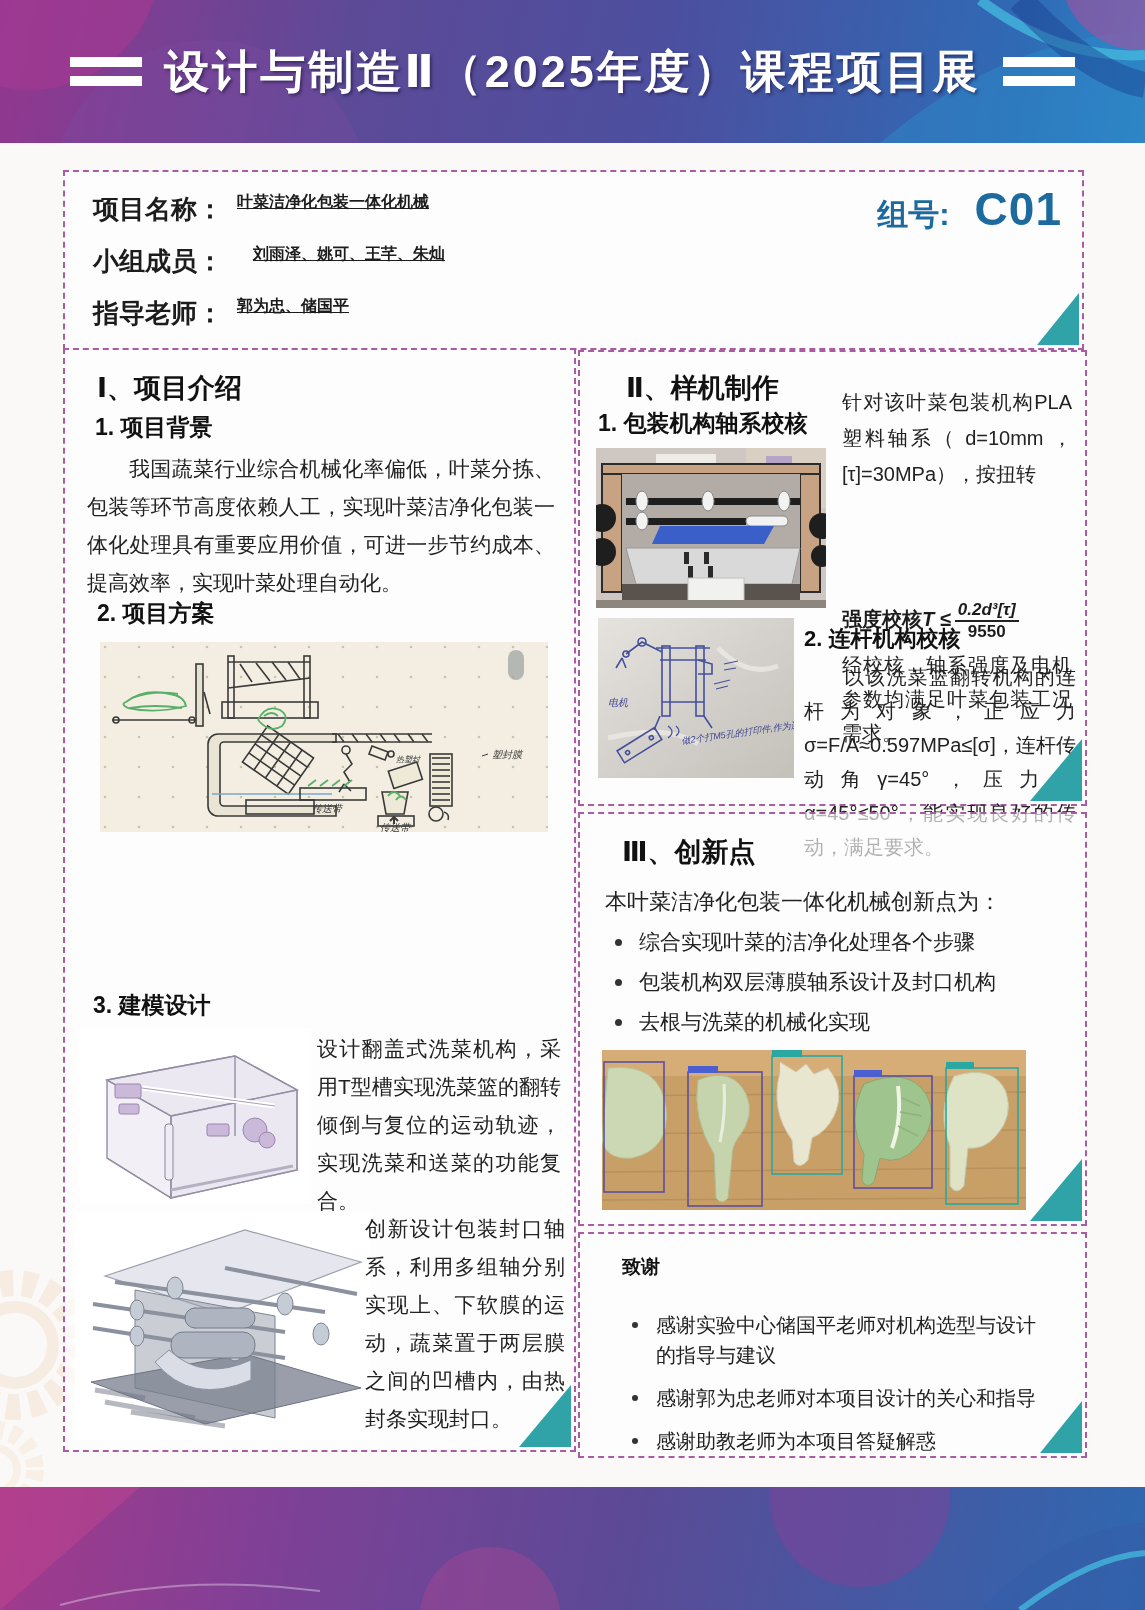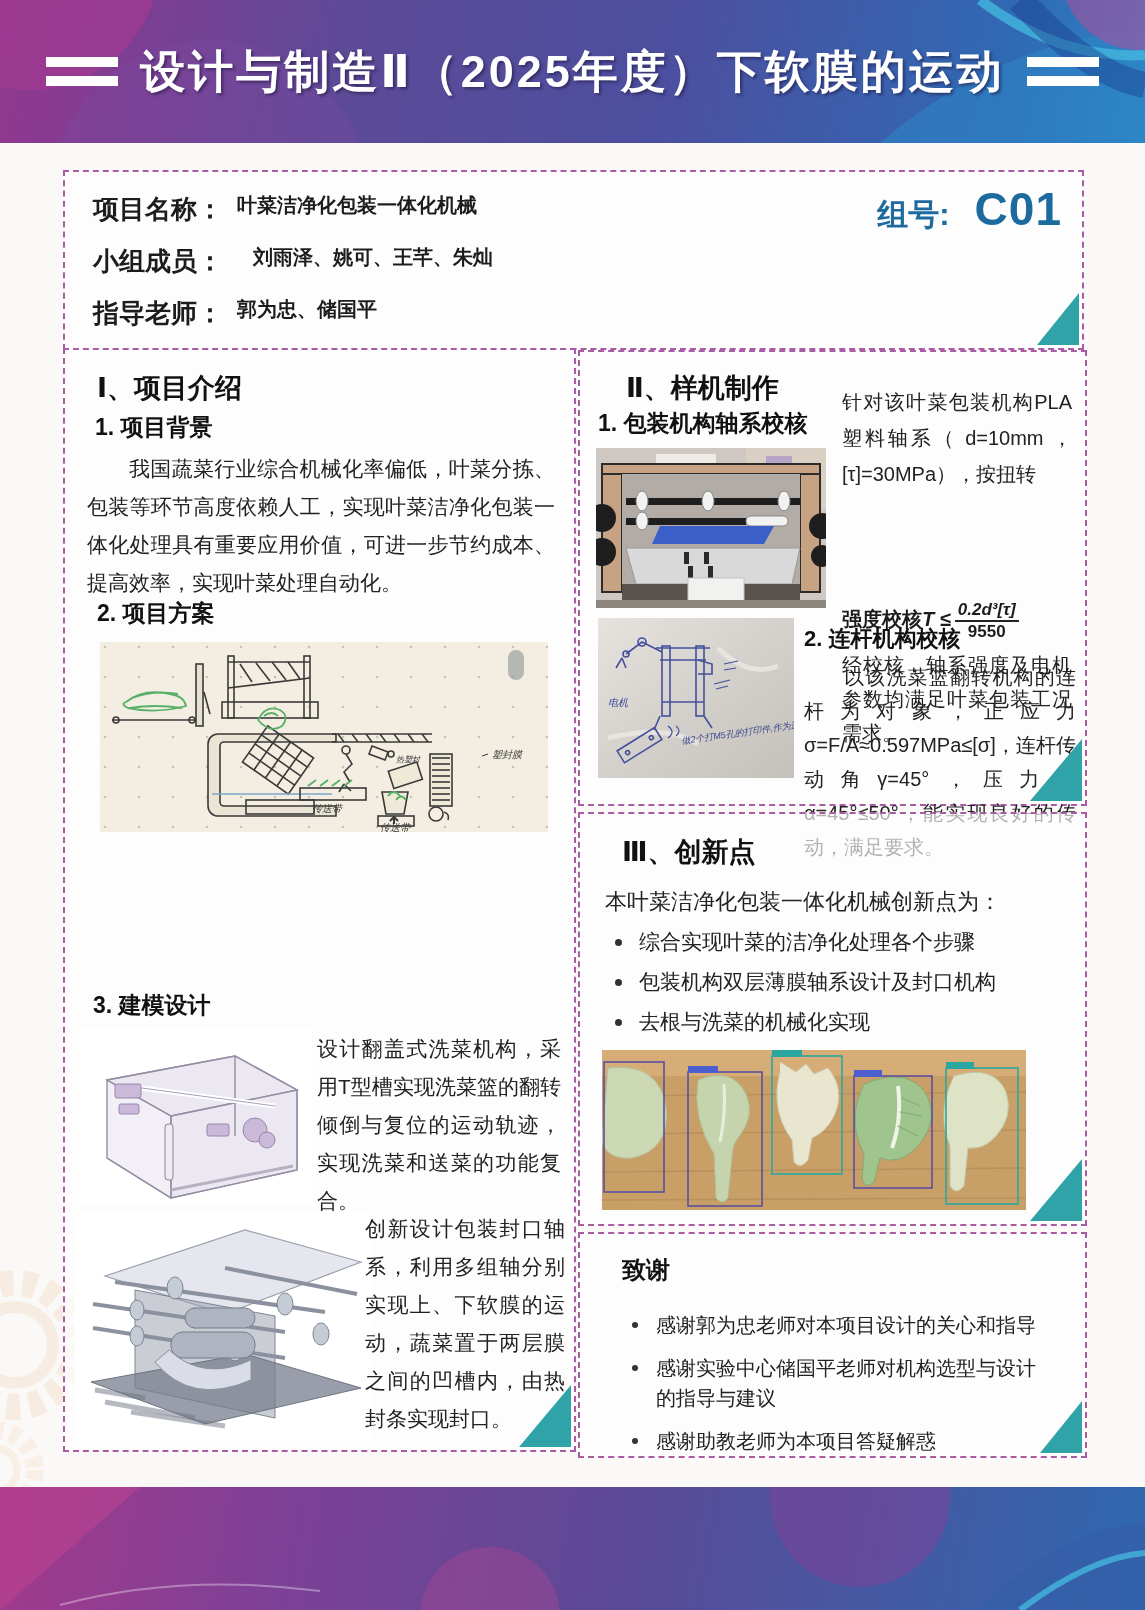--- a/index.html
+++ b/index.html
@@ -14,21 +14,21 @@
   .hbars{display:flex;flex-direction:column;gap:9px;}
   .hbars i{display:block;width:72px;height:10px;background:#fff;}
   .header-title{font-size:45px;font-weight:bold;color:#fff;letter-spacing:3px;text-shadow:2px 2px 3px rgba(30,20,60,.55);white-space:nowrap;}
   
   .dash-box{position:absolute;border:2px dashed #a95ca3;background:rgba(255,255,255,.65);}
   .tri{position:absolute;right:3px;bottom:3px;width:0;height:0;border-left:52px solid transparent;border-bottom:62px solid #2fa3a8;}
   .tri.small{border-left-width:42px;border-bottom-width:52px;}
   
   .info-row{position:absolute;left:28px;display:flex;align-items:flex-start;}
   .info-label{font-size:26px;font-weight:bold;}
-  .info-value{font-size:20px;font-weight:bold;margin-left:14px;}
+  .info-value{font-size:16px;font-weight:bold;margin-left:14px;text-decoration:underline;}
   .group-no{position:absolute;right:20px;top:10px;color:#1d6b9e;font-weight:bold;}
   .group-no .lbl{font-size:31px;}
   .group-no .val{font-size:46px;letter-spacing:1px;margin-left:25px;}
   
   .sec-title{position:absolute;font-size:27px;font-weight:bold;color:#111;}
   .sub-title{position:absolute;font-size:23px;font-weight:bold;color:#111;}
   .body-text{position:absolute;font-size:21px;line-height:38px;text-align:justify;color:#222;}
   .indent{text-indent:2em;}
   .pic{position:absolute;display:block;}
   .bullet-list{position:absolute;margin:0;padding:0;list-style:none;}
@@ -54,21 +54,21 @@
       <path d="M880,143 Q1000,40 1145,30 L1145,143 Z" fill="#2e86c7" opacity="0.55"></path>
       <path d="M980,0 Q1060,60 1145,55" stroke="#43b6dd" stroke-width="10" fill="none" opacity="0.8"></path>
       <path d="M1020,0 Q1090,75 1145,85" stroke="#1b3f8f" stroke-width="26" fill="none" opacity="0.45"></path>
       <circle cx="1140" cy="-30" r="80" fill="#c04898" opacity="0.5"></circle>
     </svg>
     <div class="header-row">
       <span class="hbars">
           <i></i>
           <i></i>
         </span>
-      <span class="header-title">设计与制造Ⅱ（2025年度）下软膜的运动</span>
+      <span class="header-title">设计与制造Ⅱ（2025年度）课程项目展</span>
       <span class="hbars">
           <i></i>
           <i></i>
         </span>
     </div>
   </div>
 
   <svg class="watermark" style="left:-45px;top:1255px;" width="200" height="260" viewBox="0 0 200 260">
     <circle cx="60" cy="90" r="62" fill="none" stroke="#f3e0cb" stroke-width="26" stroke-dasharray="14 9"></circle>
     <circle cx="60" cy="90" r="38" fill="none" stroke="#f3e0cb" stroke-width="12"></circle>
@@ -381,24 +381,24 @@
         <rect x="86" y="16" width="30" height="7" fill="#4b5fd0"></rect>
         <rect x="170" y="0" width="30" height="7" fill="#2aa7a0"></rect>
         <rect x="252" y="20" width="28" height="7" fill="#4b5fd0"></rect>
         <rect x="344" y="12" width="28" height="7" fill="#2aa7a0"></rect>
       </g>
     </svg>
     <span class="tri"></span>
   </div>
 
   <div class="dash-box" style="left:578px;top:1232px;width:505px;height:222px;">
-    <div class="sec-title" style="left:42px;top:20px;font-size:24px;">致谢</div>
+    <div class="sec-title" style="left:42px;top:20px;font-size:19px;">致谢</div>
     <ul class="bullet-list thanks-list" style="left:42px;top:76px;width:430px;">
+      <li>感谢实验中心储国平老师对机构选型与设计的指导与建议</li>
       <li>感谢郭为忠老师对本项目设计的关心和指导</li>
-      <li>感谢实验中心储国平老师对机构选型与设计的指导与建议</li>
       <li>感谢助教老师为本项目答疑解惑</li>
     </ul>
     <span class="tri small"></span>
   </div>
 
   <div class="band" id="footer">
     <svg width="1145" height="123" viewBox="0 0 1145 123">
       <polygon points="0,123 140,0 0,0" fill="#c2448f" opacity="0.5"></polygon>
       <circle cx="860" cy="10" r="90" fill="#8a3f97" opacity="0.45"></circle>
       <circle cx="490" cy="130" r="70" fill="#b04590" opacity="0.4"></circle>

